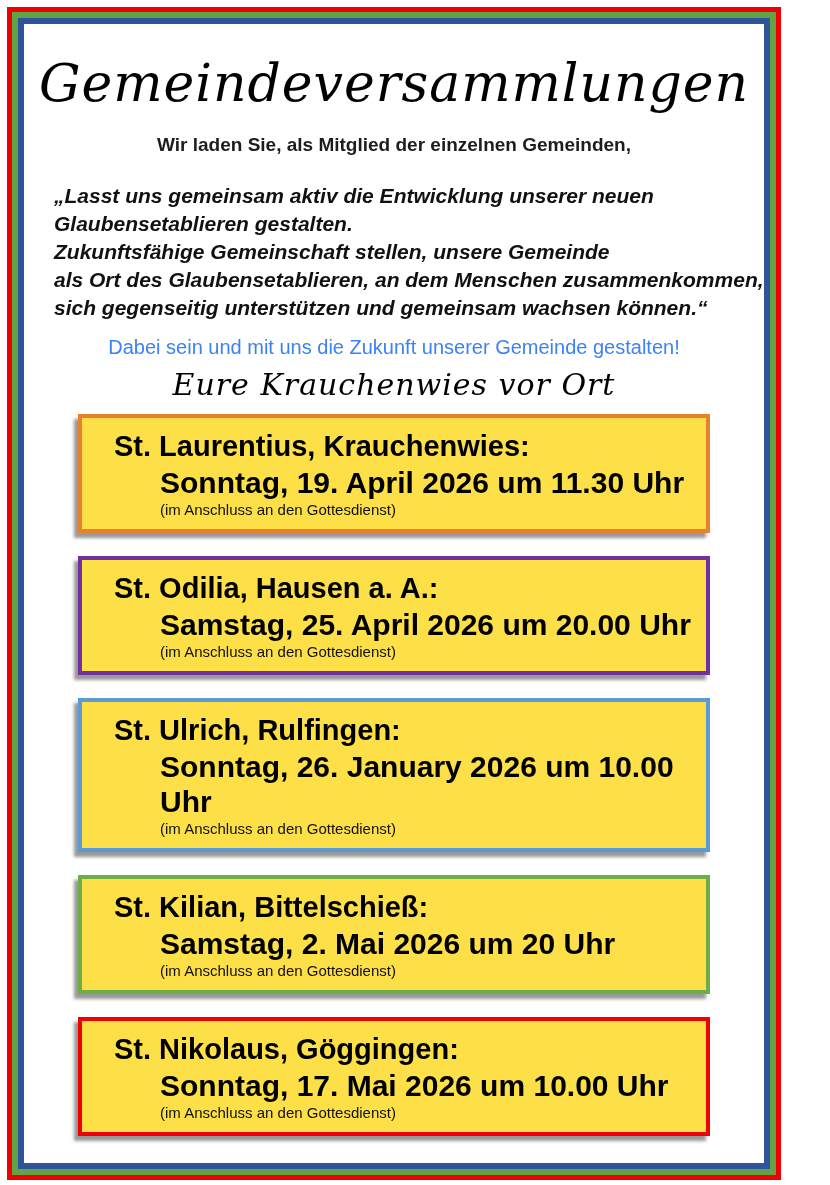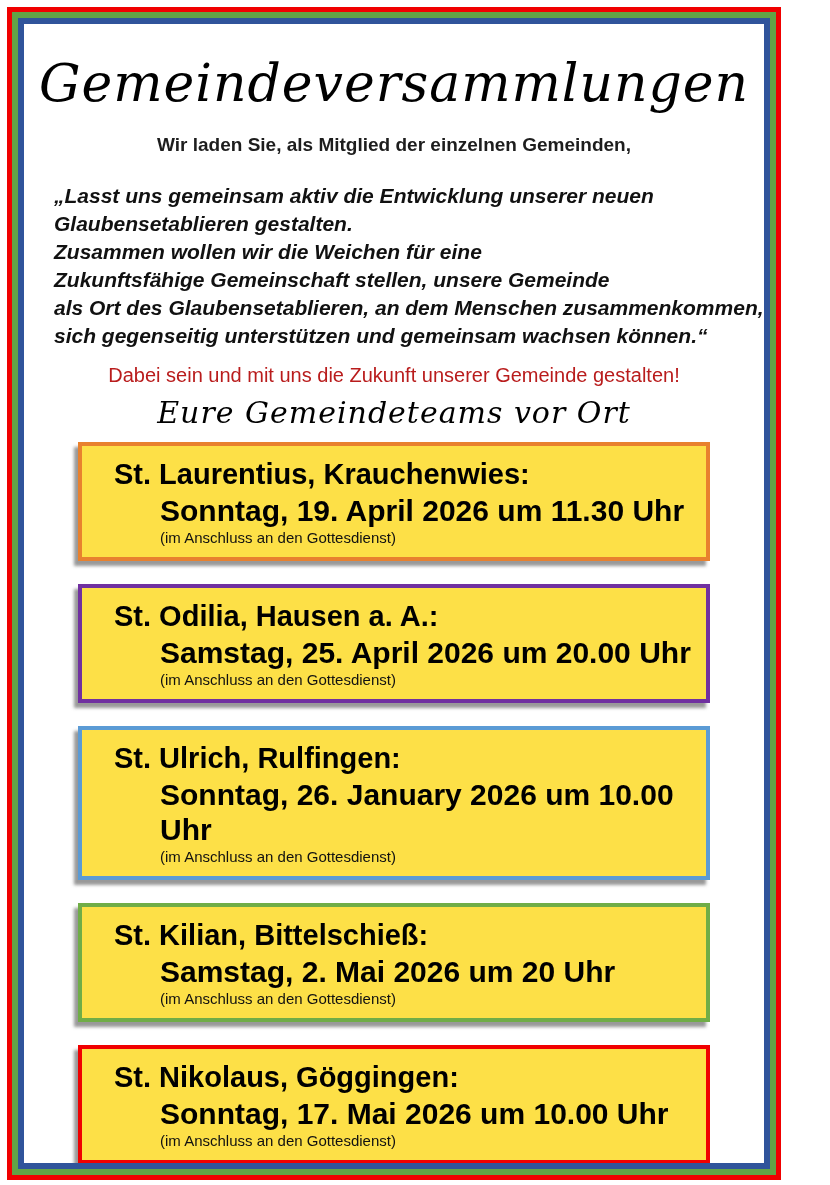--- a/index.html
+++ b/index.html
@@ -65,21 +65,21 @@
     font-weight: bold;
     font-style: italic;
     color: #111111;
     margin-left: 30px;
   }
   .call {
     margin-top: 12px;
     text-align: center;
     font-size: 20px;
     line-height: 26px;
-    color: #b91c1c;
+    color: #3b82f6;
   }
   .signature {
     margin-top: 4px;
     text-align: center;
     font-family: "DejaVu Serif", cursive;
     font-style: italic;
     font-size: 30px;
     line-height: 42px;
     color: #000000;
     letter-spacing: 1px;
@@ -128,29 +128,28 @@
 
           <div class="title">Gemeindeversammlungen</div>
 
           <div class="intro">
             <div>Wir laden Sie, als Mitglied der einzelnen Gemeinden,</div>
           </div>
 
           <div class="quote">
             <div>„Lasst uns gemeinsam aktiv die Entwicklung unserer neuen</div>
             <div>Glaubensetablieren gestalten.</div>
-            <div>Zusammen wollen wir die Weichen für eine</div>
             <div>Zukunftsfähige Gemeinschaft stellen, unsere Gemeinde</div>
             <div>als Ort des Glaubensetablieren, an dem Menschen zusammenkommen,</div>
             <div>sich gegenseitig unterstützen und gemeinsam wachsen können.“</div>
           </div>
 
           <div class="call">Dabei sein und mit uns die Zukunft unserer Gemeinde gestalten!</div>
 
-          <div class="signature">Eure Gemeindeteams vor Ort</div>
+          <div class="signature">Eure Krauchenwies vor Ort</div>
 
           <div class="boxes">
 
             <div class="meeting-box" style="border-color: rgb(232, 129, 46);">
               <div class="church">St. Laurentius, Krauchenwies:</div>
               <div class="when">Sonntag, 19. April 2026 um 11.30 Uhr</div>
               <div class="note">(im Anschluss an den Gottesdienst)</div>
             </div>
 
             <div class="meeting-box" style="border-color: rgb(112, 48, 160);">

